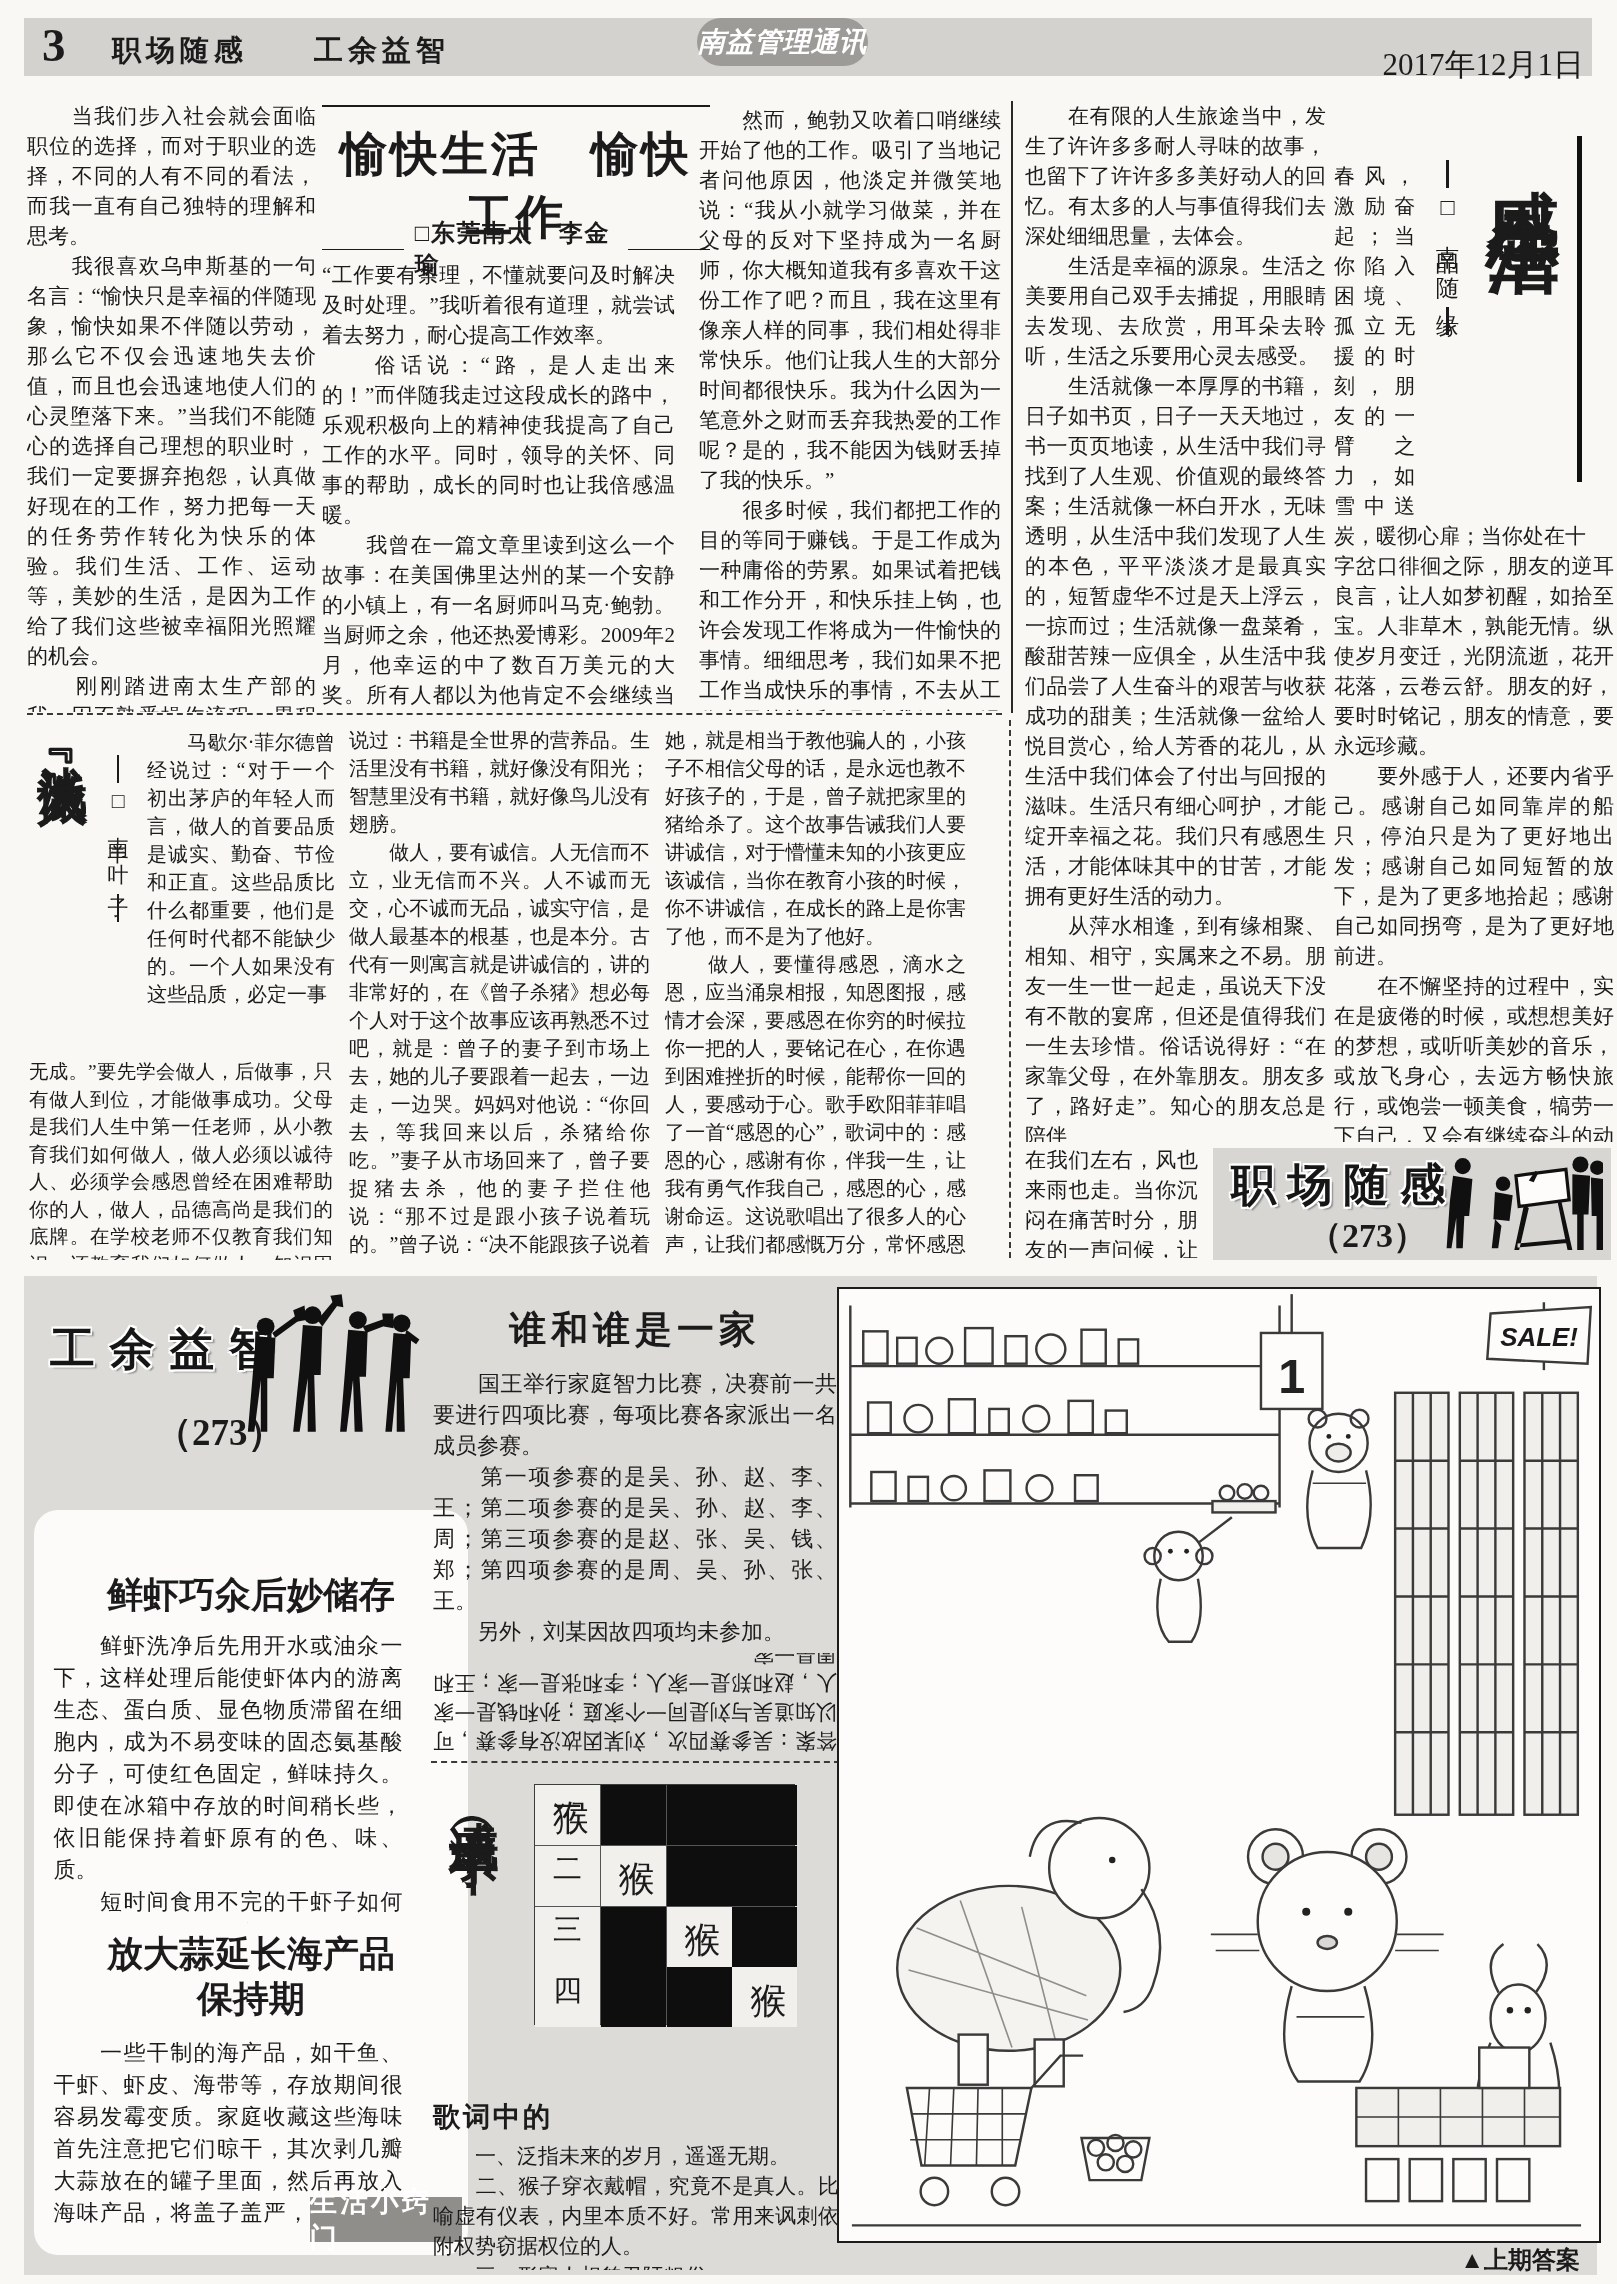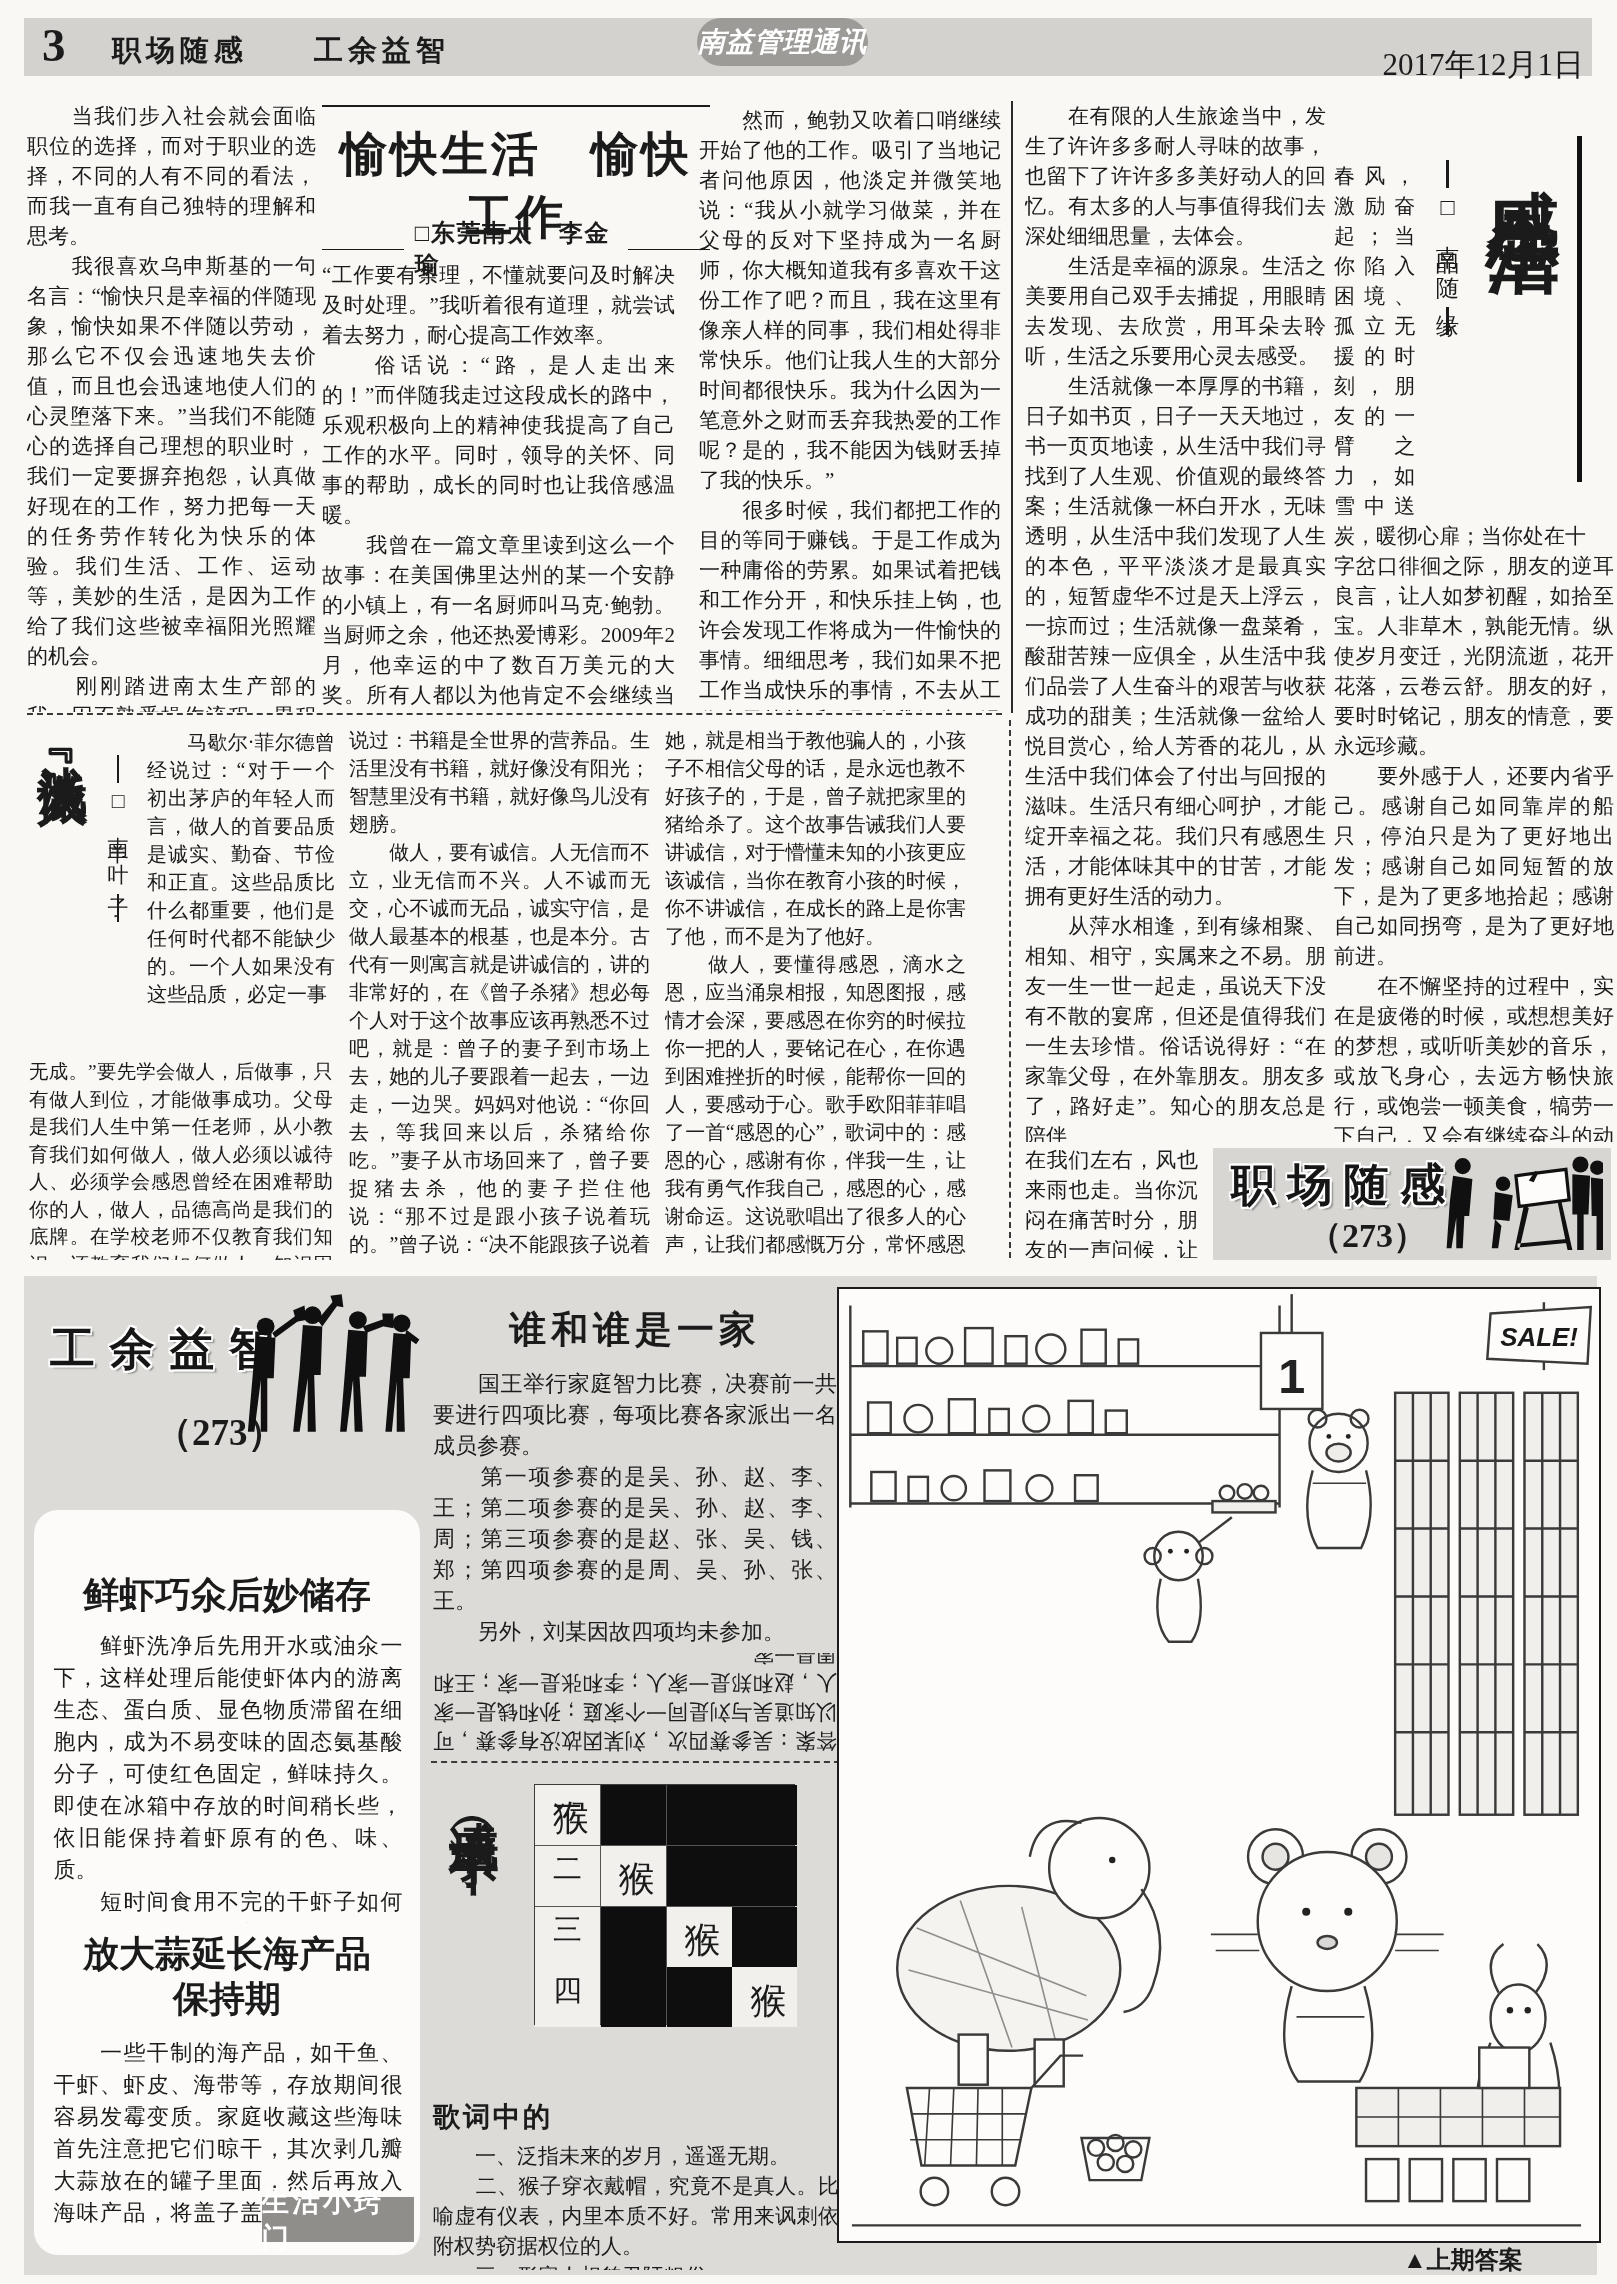--- a/index.html
+++ b/index.html
@@ -61,21 +61,21 @@
                 1.6px -1.6px 0 #fff,-1.6px 1.6px 0 #fff,3.2px 3.2px 1.6px rgba(0,0,0,.35);}
   #badge-workplace .outline-text{position:absolute;left:18px;top:6.5px;font-size:45px;letter-spacing:11.3px;}
   #badge-workplace .badge-num{position:absolute;left:95px;top:65px;font-size:34px;font-weight:bold;}
   #badge-workplace svg{position:absolute;right:8px;top:4.9px;}
   
   #bottom-gray{left:24px;top:1276px;width:1573px;height:999px;background:#dcdbd8;}
   #badge-wisdom-label{left:50px;top:1319px;font-size:45px;letter-spacing:14.6px;}
   #badge-wisdom-num{left:155px;top:1408px;font-size:37px;font-weight:bold;}
   #badge-wisdom-svg{left:243px;top:1294px;}
   
-  #tips-card{left:34px;top:1510px;width:386px;height:745px;background:#fcfbf9;border-radius:24px;}
+  #tips-card{left:34px;top:1510px;width:386px;height:745px;background:#fcfbf9;border-radius:24px;padding-left:48px;}
   #tips1-title{position:absolute;left:0;top:61px;width:100%;text-align:center;font-size:36px;font-weight:bold;}
   #tips1-text{position:absolute;left:19.4px;top:120px;width:349px;height:293px;font-size:22px;line-height:32px;}
   #tips2-title{position:absolute;left:0;top:422px;width:100%;text-align:center;font-size:36px;
                font-weight:bold;line-height:45px;white-space:pre-line;}
   #tips2-text{position:absolute;left:19.4px;top:527px;width:349px;height:194px;font-size:22px;line-height:32px;}
   #tips-tag{position:absolute;right:6.5px;bottom:13px;width:152px;height:45px;background:#8f8e8b;
             display:flex;align-items:center;justify-content:center;}
   #tips-tag span{color:#fff;font-size:27.5px;font-weight:bold;letter-spacing:3.2px;}
   
   #family-title{left:433px;top:1305px;width:404px;text-align:center;font-size:37px;font-weight:bold;letter-spacing:4.9px;}
@@ -89,21 +89,21 @@
            grid-template-columns:repeat(4,65px);grid-template-rows:repeat(4,60px);
            border:1.6px solid #3c3c3c;background:#555;grid-gap:0.8px;}
   .cw-cell{position:relative;background:#f1f0ed;}
   .cw-cell.black{background:#0e0e0e;}
   .cw-num{position:absolute;top:3.2px;left:0;right:0;text-align:center;font-size:29px;}
   .cw-glyph{position:absolute;bottom:1.6px;left:18px;right:0;font-size:36px;}
   #cw-rules-title{left:433px;top:2099px;font-size:27.5px;font-weight:bold;letter-spacing:2.4px;}
   #cw-rules{left:433px;top:2141px;width:406px;height:129px;font-size:21px;line-height:30px;}
   
   #illus-box{left:837px;top:1287px;width:760px;height:952px;background:#fdfcfa;border:2.4px solid #1c1c1c;}
-  #prev-answer{left:1384px;top:2244px;width:158px;text-align:center;font-size:24px;font-weight:bold;}
+  #prev-answer{left:1422px;top:2244px;width:158px;text-align:right;font-size:24px;font-weight:bold;}
   svg text{font-family:"Liberation Sans","DejaVu Sans",sans-serif;}
 </style>
 </head>
 <body>
 
 <div class="page">
 
   <div class="abs" id="header-bar"></div>
   <div class="abs" id="page-num">3</div>
   <div class="abs" id="sec-left">职场随感</div>

